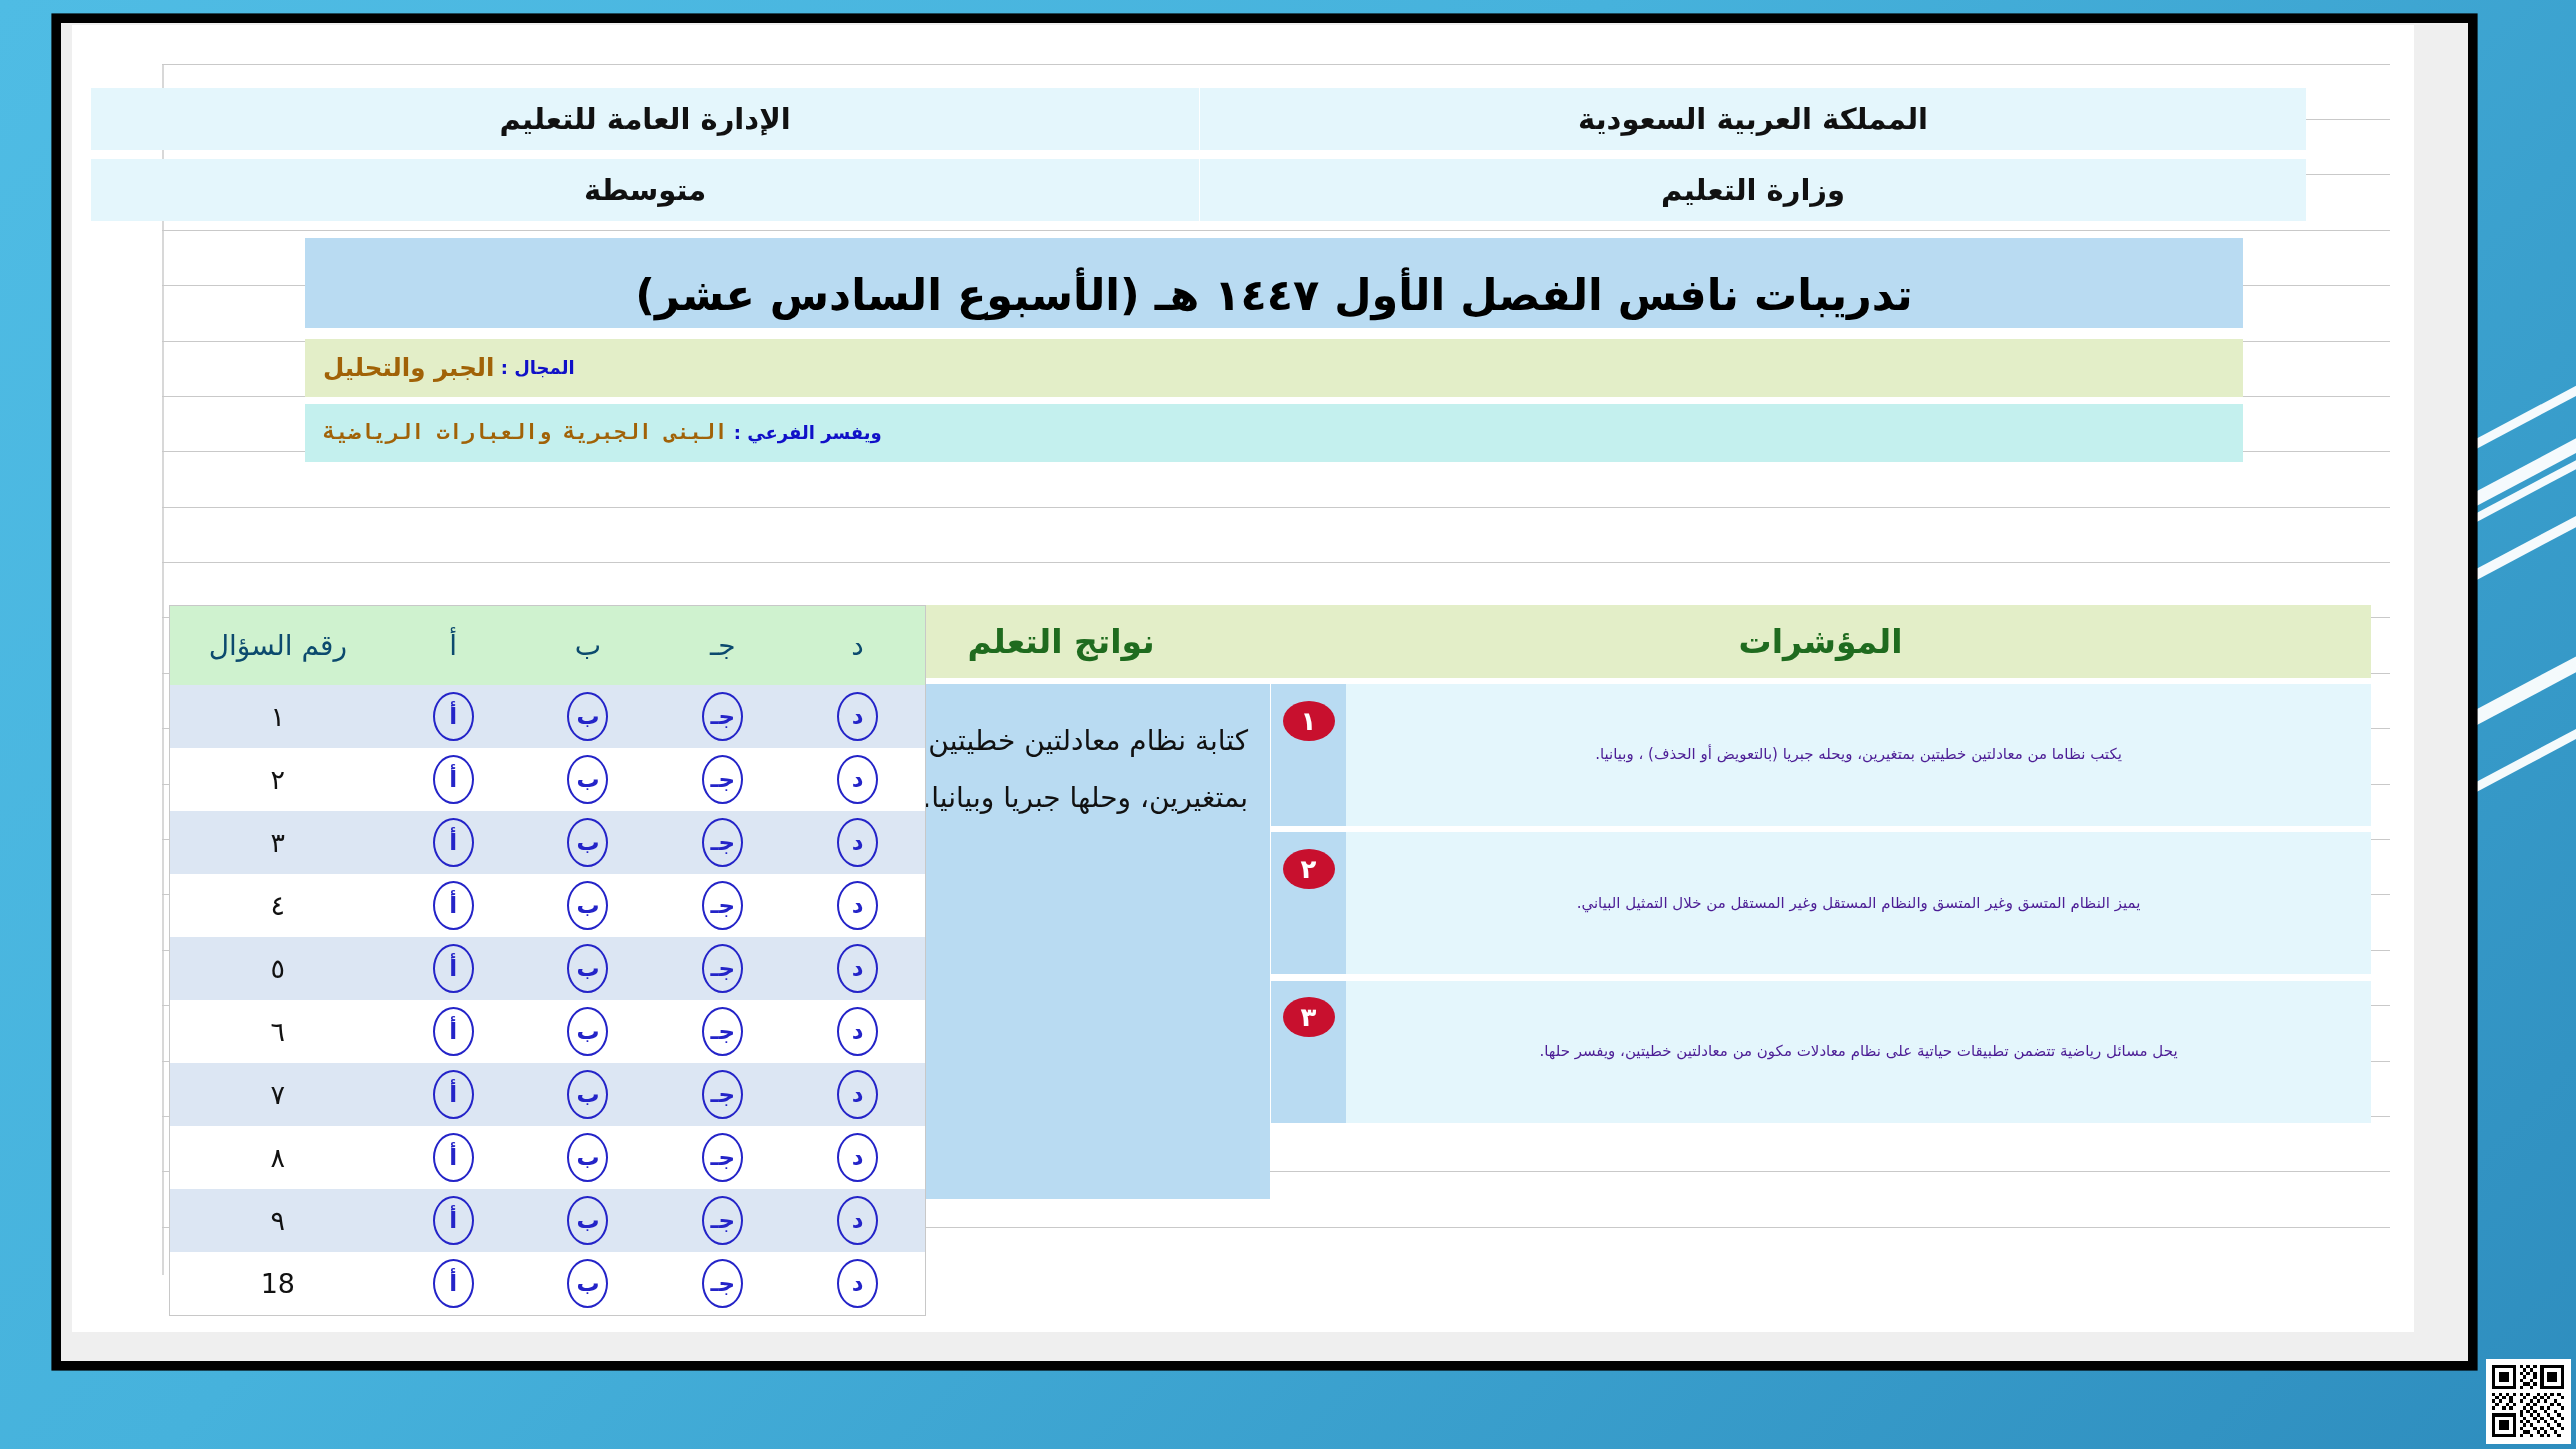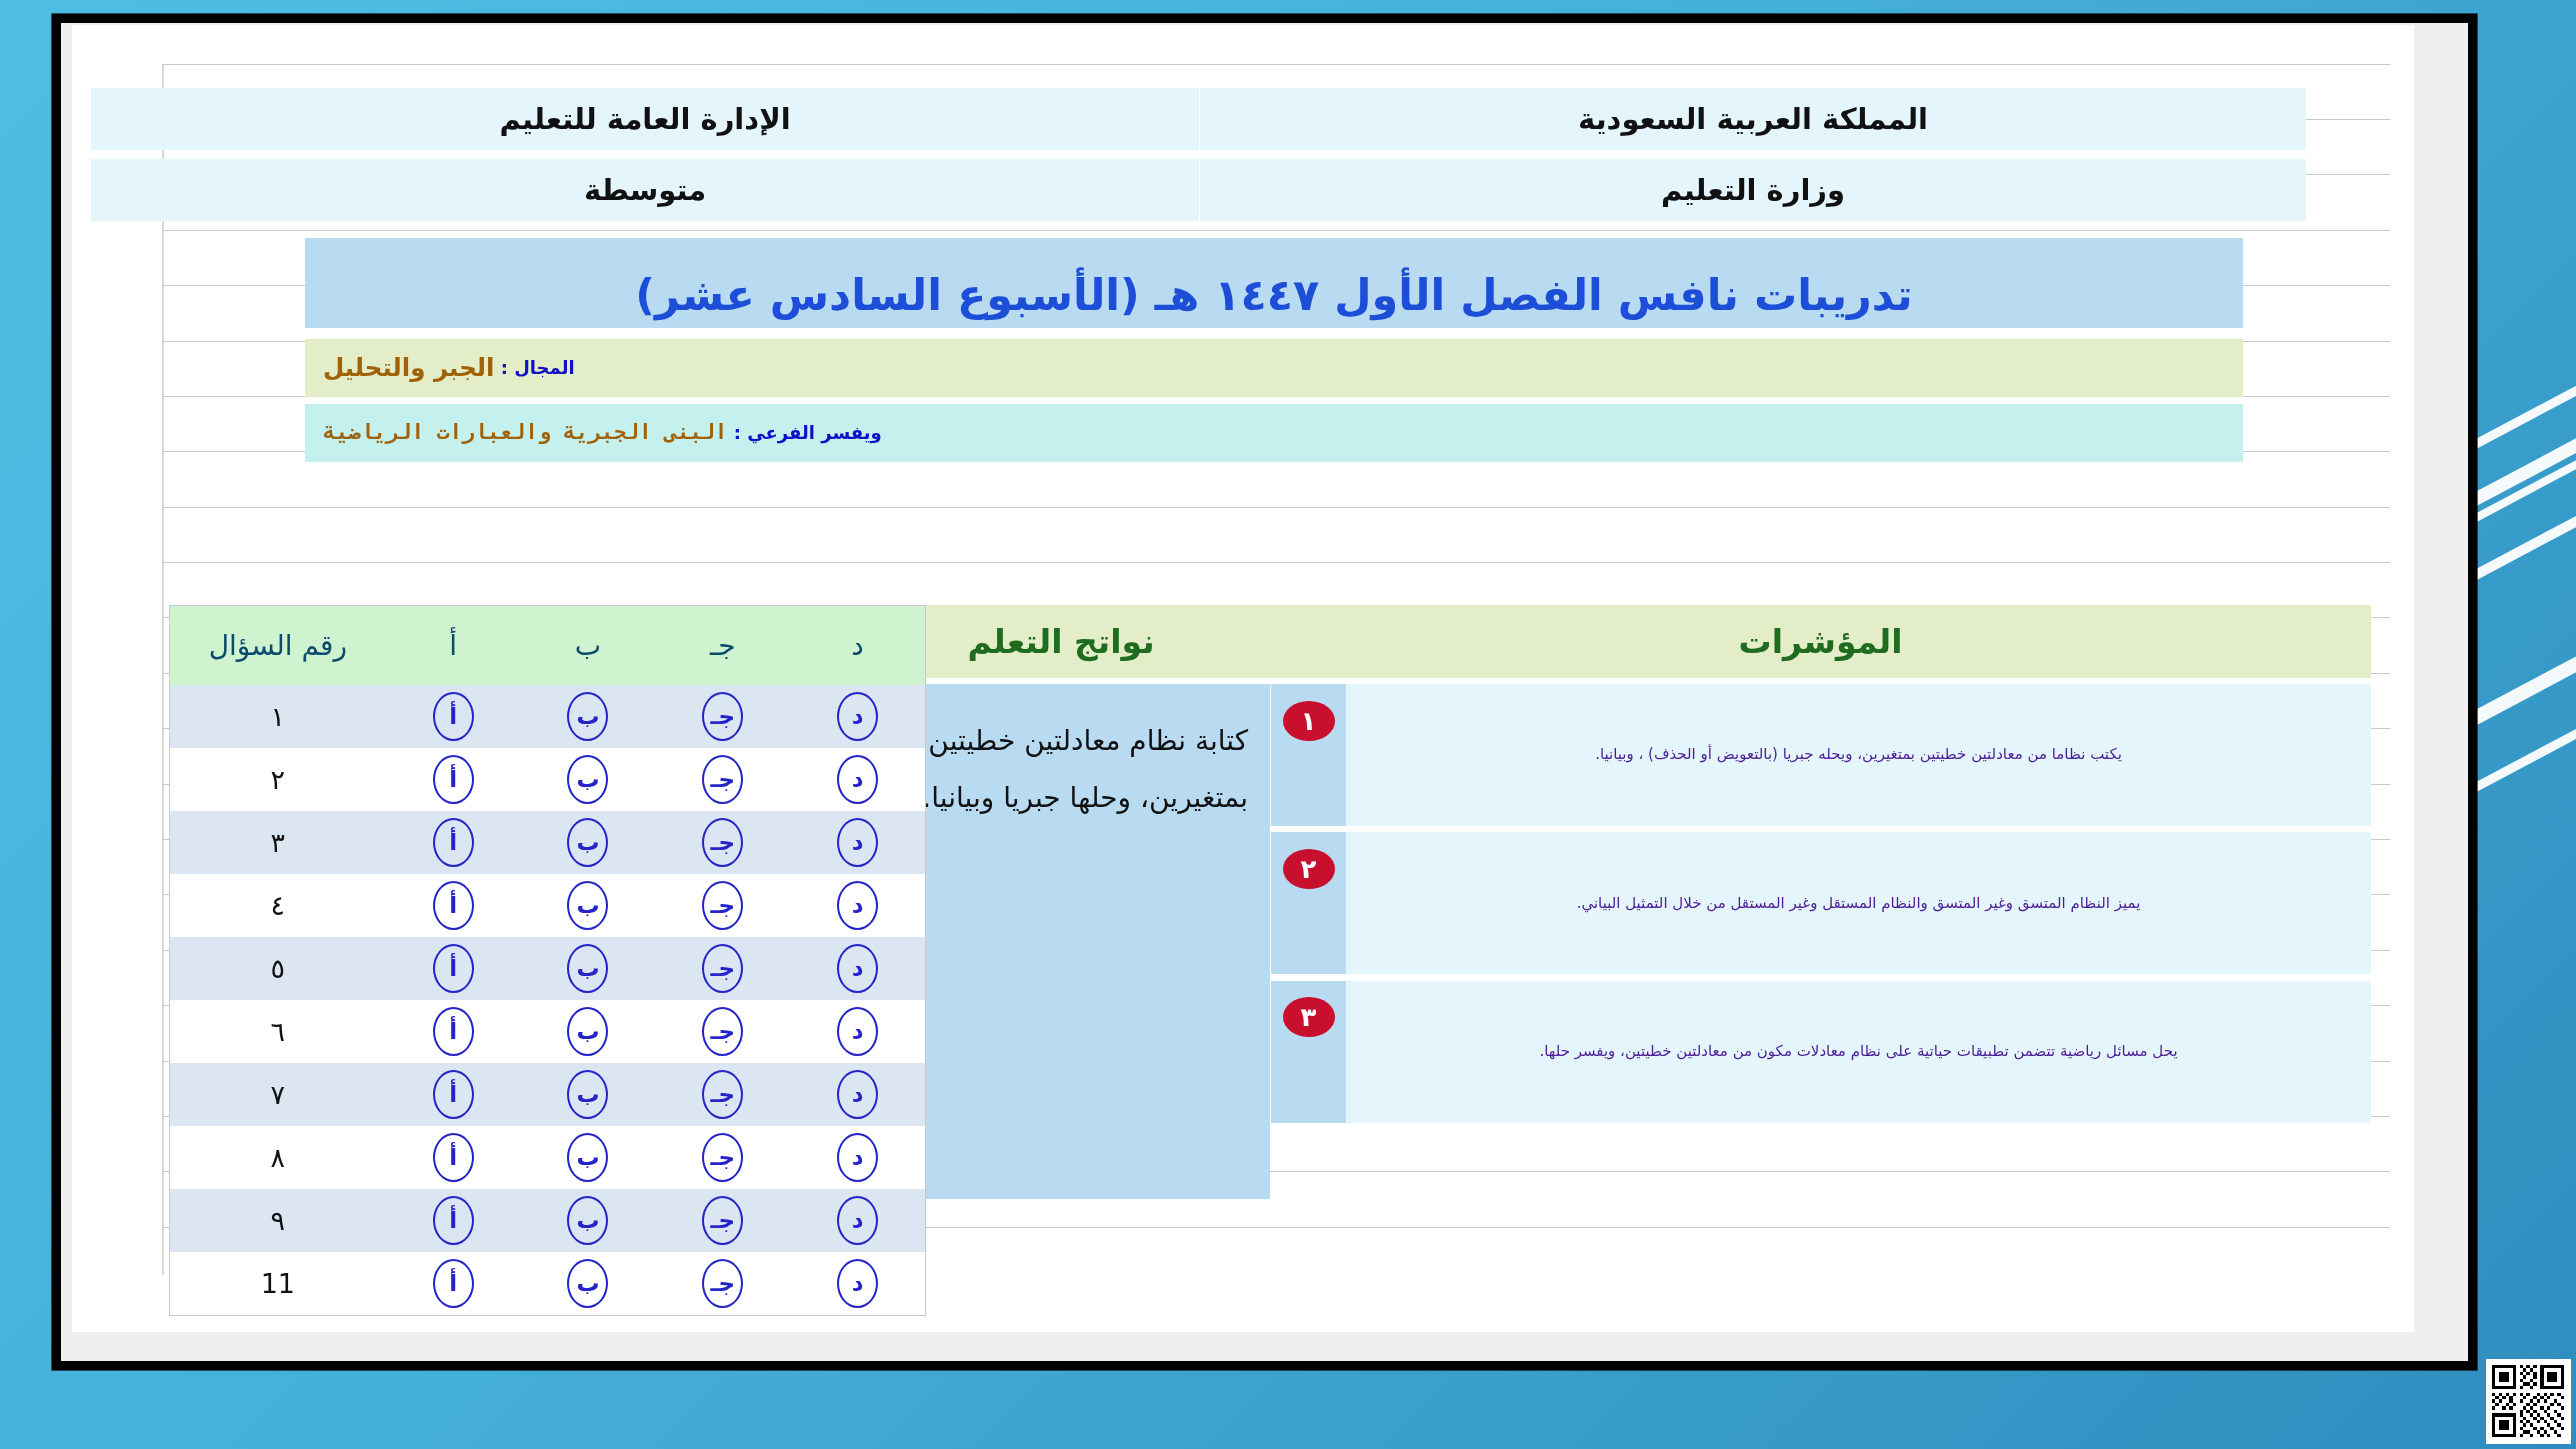--- a/index.html
+++ b/index.html
@@ -100,21 +100,21 @@
     left: 233px; top: 213px;
     width: 1938px; height: 90px;
     background: #B9DBF2;
     display: flex;
     align-items: center;
     justify-content: center;
   }
   #title-banner span {
     font-size: 43px;
     font-weight: bold;
-    color: #1d4ed8;
+    color: #000000;
     letter-spacing: -0.6px;
     margin-top: 24px;
   }
 
   
   .domain-row {
     position: absolute;
     left: 233px;
     width: 1938px;
     height: 58px;
@@ -531,21 +531,21 @@
           </div>
           <div class="ag-cell opt">
             <div class="bubble">جـ</div>
           </div>
           <div class="ag-cell opt">
             <div class="bubble">ب</div>
           </div>
           <div class="ag-cell opt">
             <div class="bubble">أ</div>
           </div>
-          <div class="ag-cell qnum">11</div>
+          <div class="ag-cell qnum">18</div>
         </div>
       </div>
   </div>
 
 </div>
 
 <div id="qr-wrap">
   <svg viewBox="0 0 21 21" shape-rendering="crispEdges">
     <rect width="21" height="21" fill="#fff"></rect>
     <g fill="#000">

